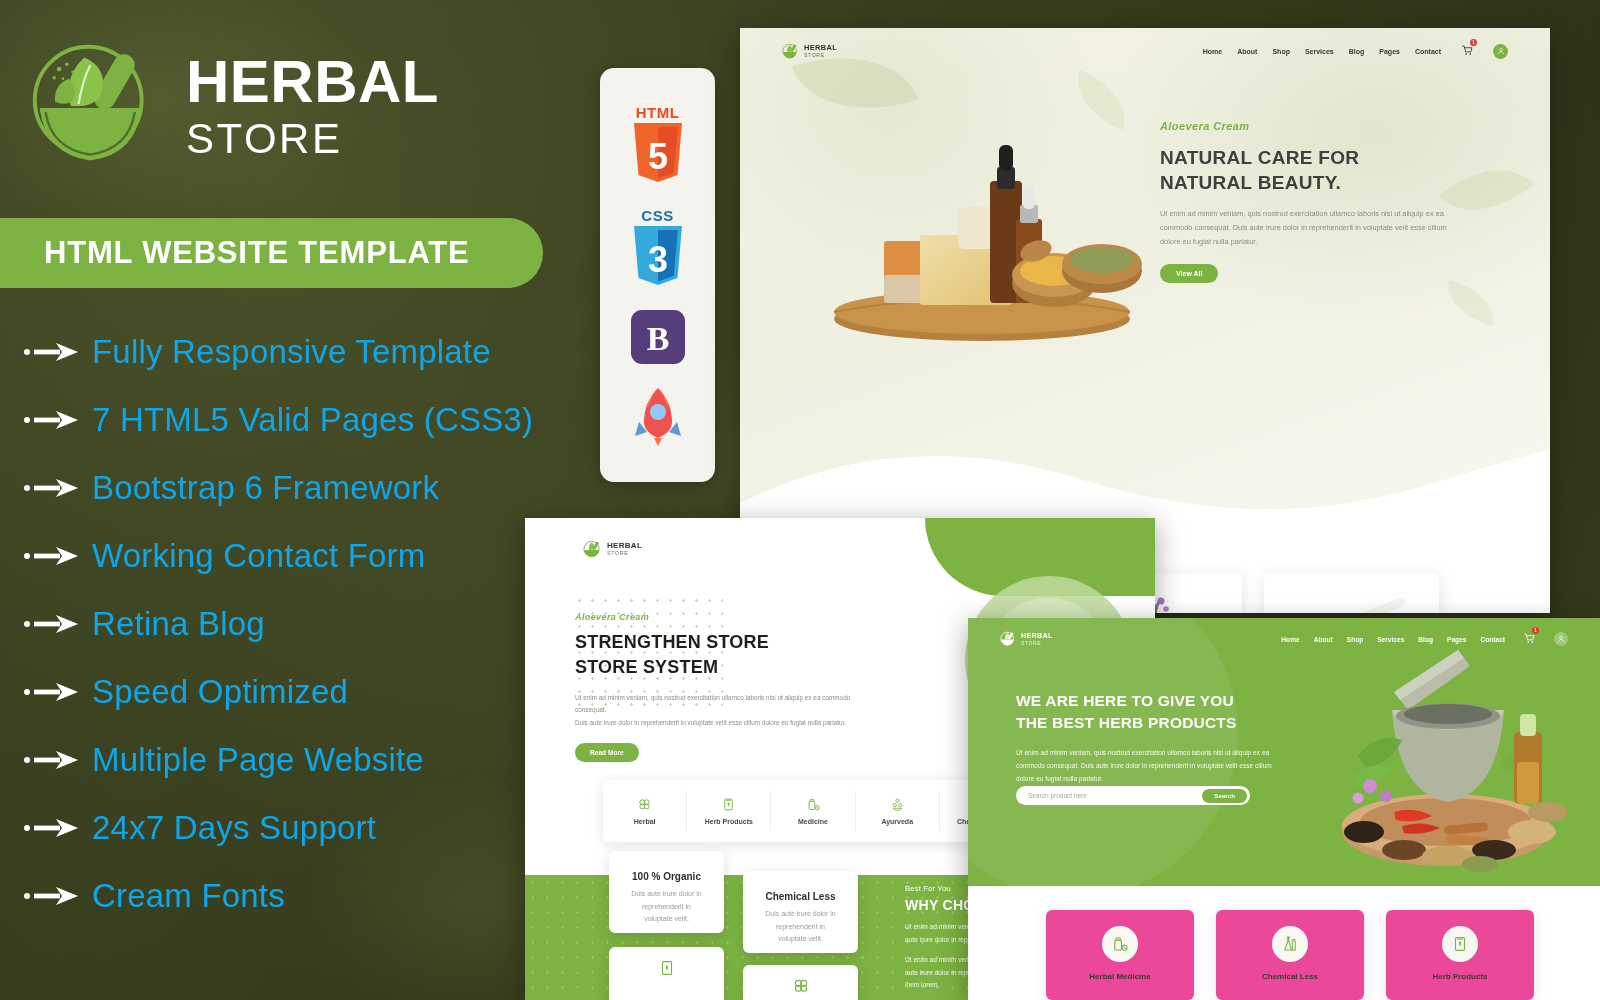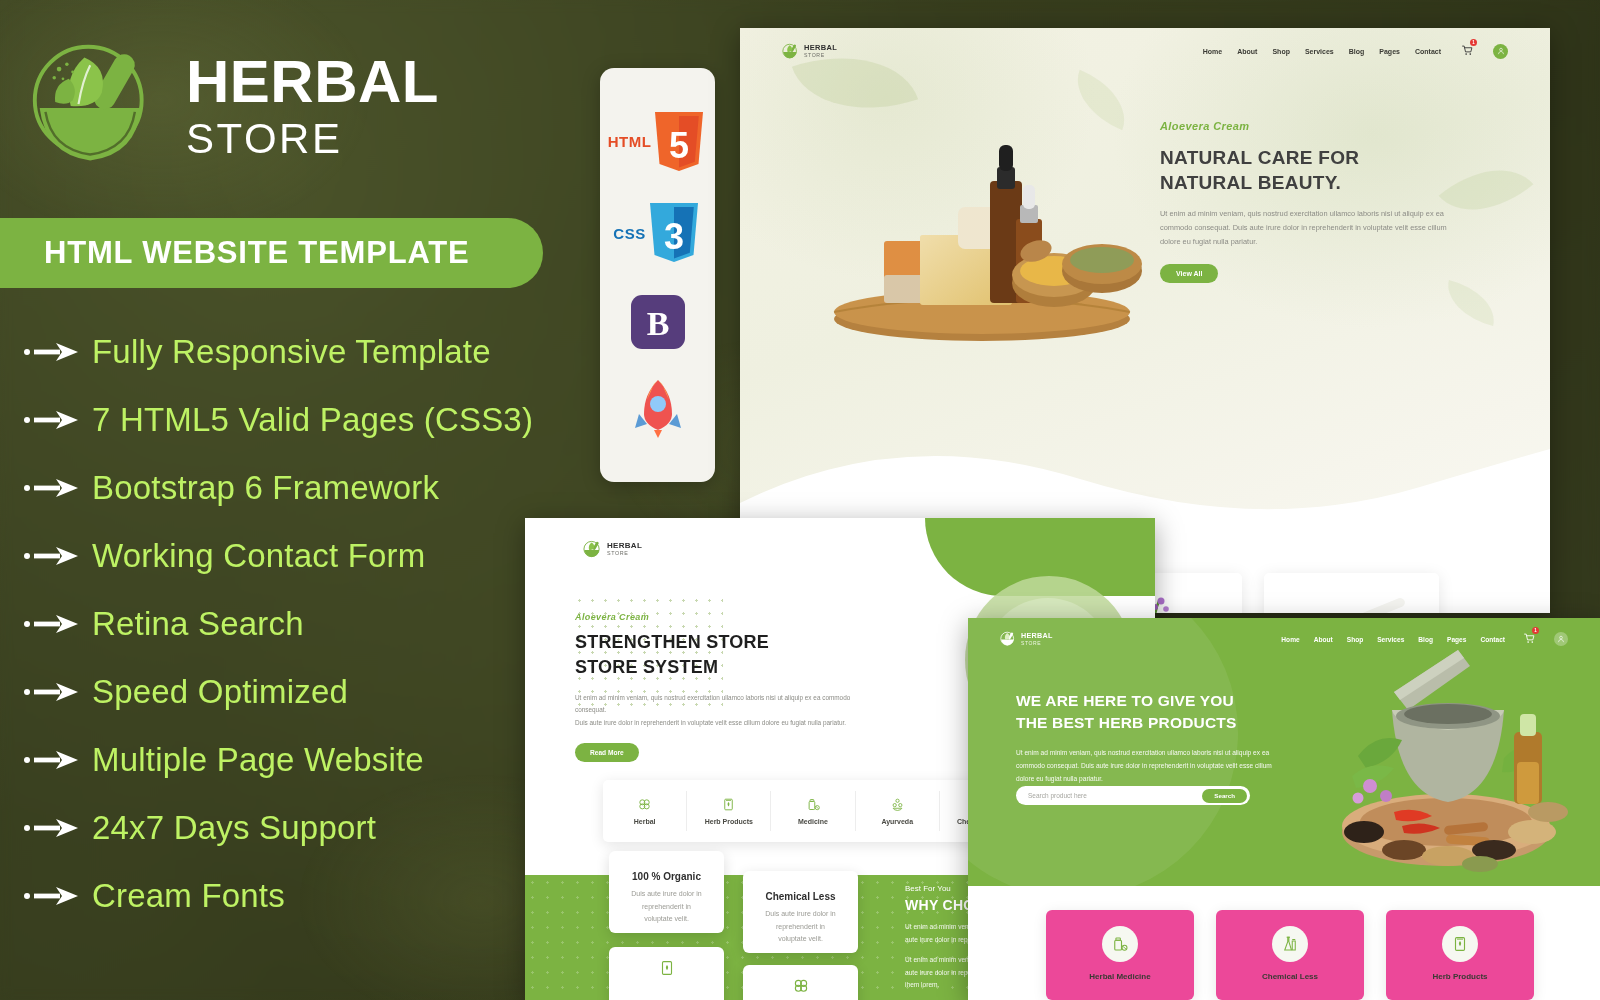--- a/index.html
+++ b/index.html
@@ -59,36 +59,36 @@
   .feature-list {
     position: absolute; left: 24px; top: 318px;
     width: 600px;
   }
   .feature-item {
     display: flex; align-items: center; gap: 14px;
     height: 68px;
   }
   .arrow-bullet { width: 54px; height: 18px; flex: none; }
   .feature-label {
-    color: #bef264; font-size: 33px; font-weight: 400;
+    color: #0ea5e9; font-size: 33px; font-weight: 400;
     letter-spacing: 0.2px; white-space: nowrap;
   }
 
   
   .tech-strip {
     position: absolute; left: 600px; top: 68px;
     width: 115px; height: 414px;
     background: #f4f3ee;
     border-radius: 14px;
     display: flex; flex-direction: column;
     align-items: center; justify-content: space-evenly;
     padding: 14px 0;
     box-shadow: 0 4px 18px rgba(0,0,0,0.25);
   }
-  .tech-item { display: flex; align-items: center; justify-content: space-between; }
+  .tech-item { display: flex; flex-direction: column; align-items: center; justify-content: space-between; }
   .tech-cap { font-size: 15px; font-weight: 700; letter-spacing: 0.5px; margin-bottom: 2px; }
   .tech-cap.html { color: #e44d26; }
   .tech-cap.css  { color: #1572b6; }
 
   
   .mock { position: absolute; overflow: hidden; background: #fff;
           box-shadow: 0 6px 26px rgba(0,0,0,0.35); }
 
   .nav-row { display: flex; align-items: center; }
   .nav-links { display: flex; gap: 0; }
@@ -303,21 +303,21 @@
       <path d="M32 0 L54 9 L32 18 L38 9 Z" fill="#fff"></path>
     </svg>
     <div class="feature-label">Working Contact Form</div>
   </div>
   <div class="feature-item">
     <svg class="arrow-bullet" viewBox="0 0 54 18">
       <circle cx="3" cy="9" r="3" fill="#fff"></circle>
         <rect x="10" y="6.6" width="26" height="4.8" fill="#fff"></rect>
       <path d="M32 0 L54 9 L32 18 L38 9 Z" fill="#fff"></path>
     </svg>
-    <div class="feature-label">Retina Search</div>
+    <div class="feature-label">Retina Blog</div>
   </div>
   <div class="feature-item">
     <svg class="arrow-bullet" viewBox="0 0 54 18">
       <circle cx="3" cy="9" r="3" fill="#fff"></circle>
         <rect x="10" y="6.6" width="26" height="4.8" fill="#fff"></rect>
       <path d="M32 0 L54 9 L32 18 L38 9 Z" fill="#fff"></path>
     </svg>
     <div class="feature-label">Speed Optimized</div>
   </div>
   <div class="feature-item">

